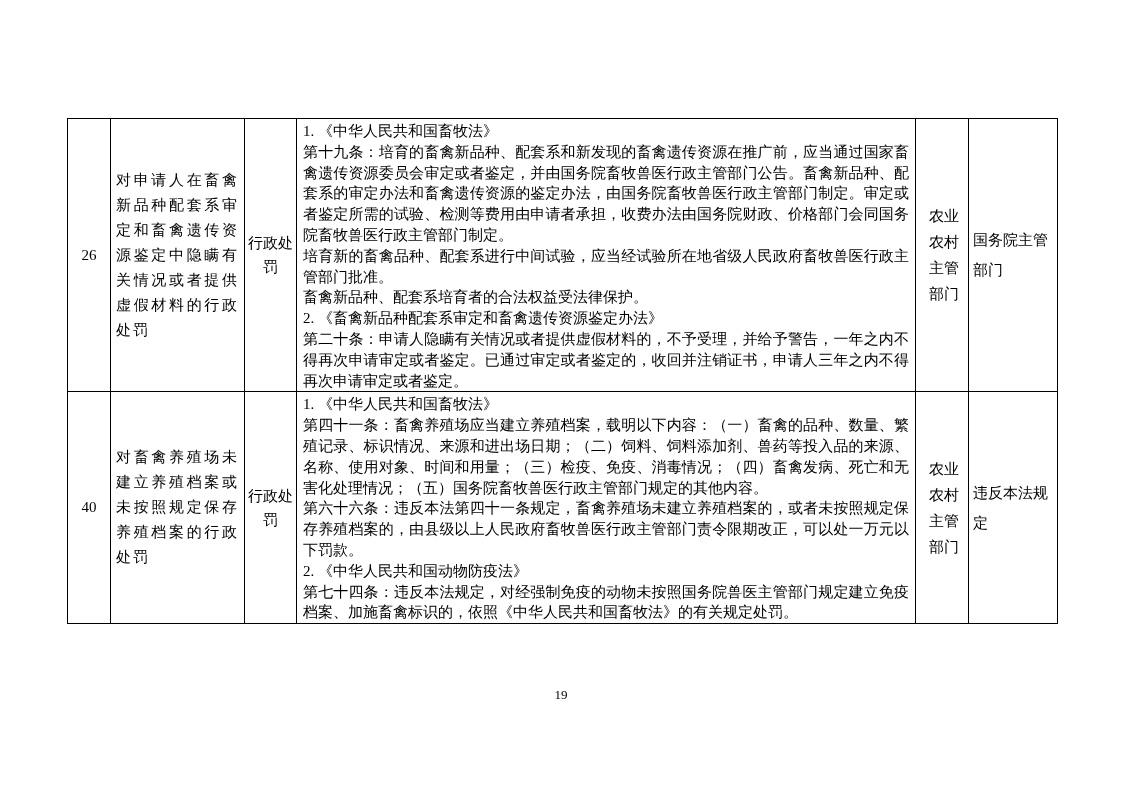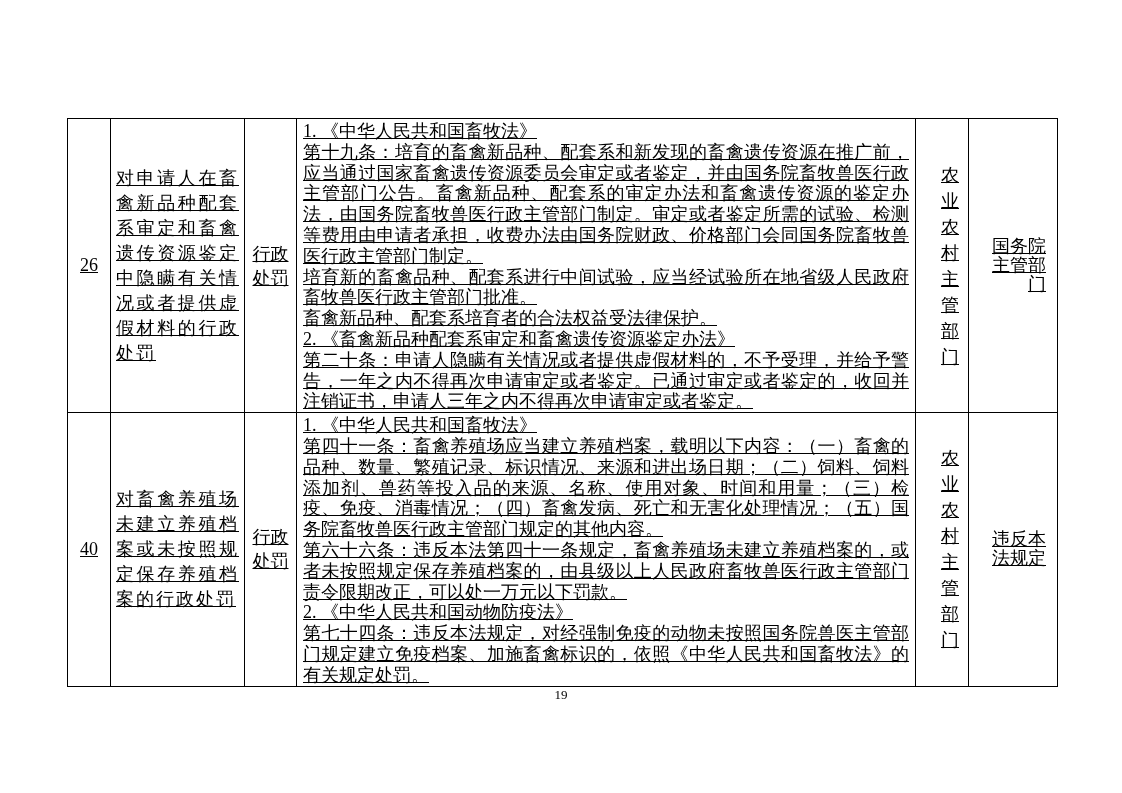--- a/index.html
+++ b/index.html
@@ -24,24 +24,23 @@
     position: absolute;
     left: 67px;
     top: 118px;
     width: 990px;
     border-collapse: collapse;
     table-layout: fixed;
   }
   .doc-table td {
     border: 1px solid #000000;
     vertical-align: middle;
-    font-size: 18px;
+    font-size: 15px;
     box-sizing: border-box;
     overflow: hidden;
-    text-decoration: underline;
   }
   tr.row-39 { height: 272px; }
   tr.row-40 { height: 228px; }
 
   td.c-no {
     text-align: center;
   }
   td.c-item {
     padding: 16px 5px;
     text-align: justify;
@@ -59,23 +58,23 @@
     text-align: justify;
     line-height: 20.8px;
     white-space: pre-line;
   }
   td.c-dept {
     padding: 12px 9px;
     text-align: right;
     line-height: 26px;
   }
   td.c-level {
-    padding: 0 11px;
-    text-align: right;
-    line-height: 19px;
+    padding: 0 4px;
+    text-align: left;
+    line-height: 30px;
   }
   .page-number {
     position: absolute;
     left: 0;
     right: 0;
     top: 687px;
     text-align: center;
     font-size: 13px;
   }
 </style>

